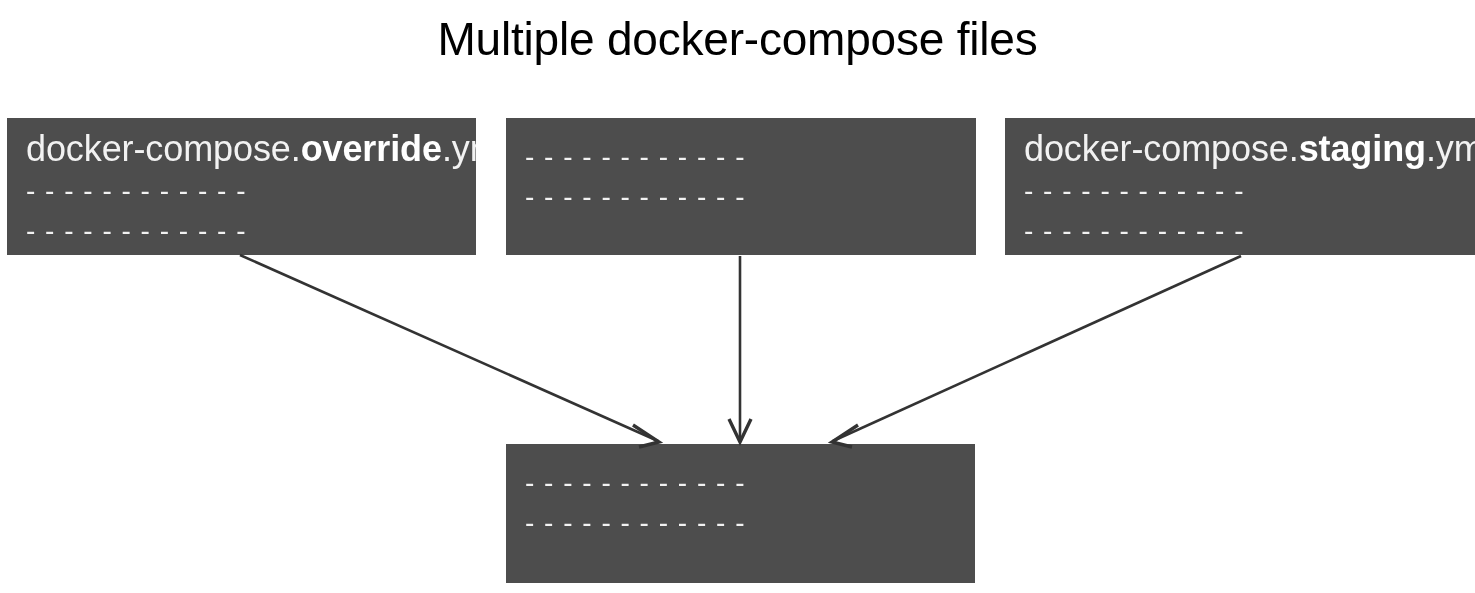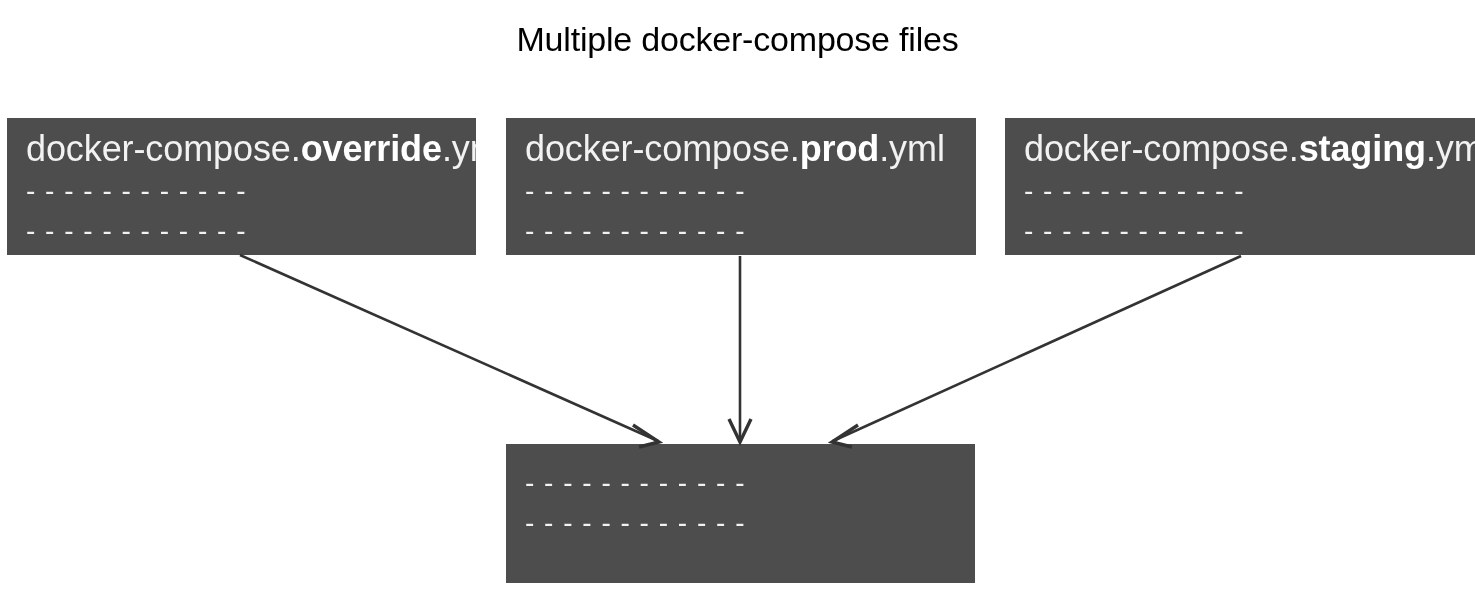--- a/index.html
+++ b/index.html
@@ -15,21 +15,21 @@
     font-family: "Liberation Sans", sans-serif;
     -webkit-font-smoothing: antialiased;
   }
 
   #diagram-title {
     position: absolute;
     left: 0;
     top: 10px;
     width: 1475px;
     text-align: center;
-    font-size: 34px;
+    font-size: 46px;
     font-weight: 400;
     color: #000000;
     letter-spacing: -0.2px;
     line-height: 58px;
     white-space: nowrap;
   }
 
   .file-box {
     position: absolute;
     background: #4d4d4d;
@@ -82,23 +82,20 @@
 
 <div class="file-box" id="box-override">
   <div class="file-name">
     <span>docker-compose.</span><b>override</b><span>.yml</span>
   </div>
   <div class="dash-line first">- - - - - - - - - - - -</div>
   <div class="dash-line">- - - - - - - - - - - -</div>
 </div>
 
 <div class="file-box" id="box-prod">
-  <div class="file-name">
-    <span>docker-compose.</span><b>prod</b><span>.yml</span>
-  </div>
   <div class="dash-line first">- - - - - - - - - - - -</div>
   <div class="dash-line">- - - - - - - - - - - -</div>
 </div>
 
 <div class="file-box" id="box-staging">
   <div class="file-name">
     <span>docker-compose.</span><b>staging</b><span>.yml</span>
   </div>
   <div class="dash-line first">- - - - - - - - - - - -</div>
   <div class="dash-line">- - - - - - - - - - - -</div>

